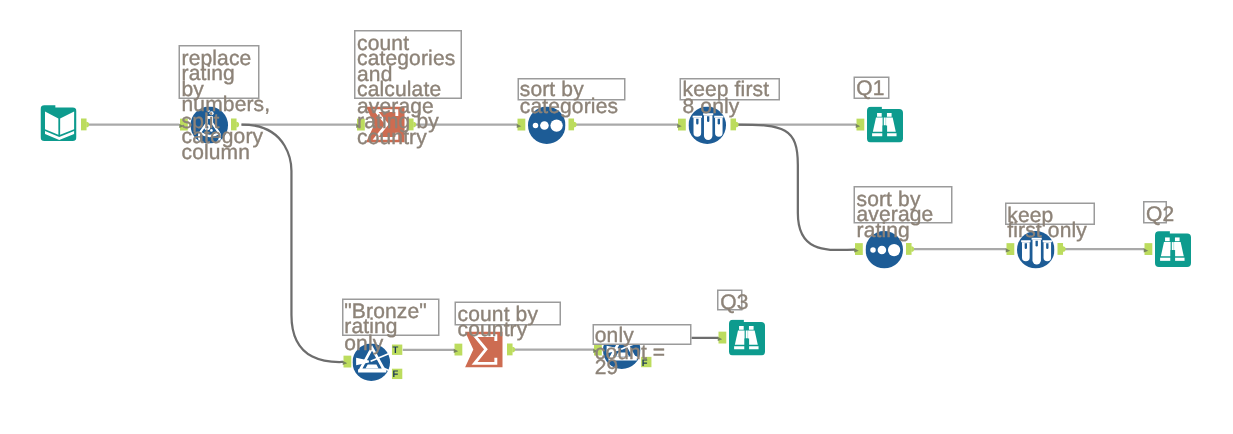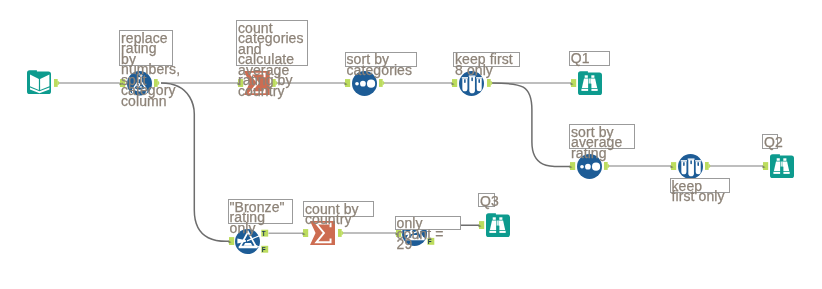--- a/index.html
+++ b/index.html
@@ -262,22 +262,22 @@
             <path d="M11.2 7.4 h1.3 v5.3 h-1.3 z" fill="#ffffff"></path>
             <path d="M10.3 12.7 h3.1 v9.0 h-3.1 z" fill="#0d9b8e"></path>
           </g>
         </svg></div>
     </div>
   <div id="notes-layer">
       <div class="note" style="left: 119px; top: 30px; width: 54px; height: 36px;">replace rating by numbers, split category column</div>
       <div class="note" style="left: 236px; top: 20px; width: 72px; height: 46px;">count categories and calculate average rating by country</div>
       <div class="note" style="left: 344.5px; top: 51.5px; width: 72.5px; height: 15px;">sort by categories</div>
       <div class="note" style="left: 453px; top: 51.5px; width: 67px; height: 15px;">keep first 8 only</div>
-      <div class="note" style="left: 568.8px; top: 50.8px; width: 41px; height: 15px;">Q1</div>
+      <div class="note" style="left: 568.8px; top: 50.8px; width: 24px; height: 15px;">Q1</div>
       <div class="note" style="left: 569px; top: 124px; width: 65.5px; height: 25px;">sort by average rating</div>
-      <div class="note" style="left: 669.5px; top: 135px; width: 60.5px; height: 14.5px; margin-top: 43px;">keep first only</div>
+      <div class="note" style="left: 669.5px; top: 135px; width: 60.5px; height: 14.5px;">keep first only</div>
       <div class="note" style="left: 762px; top: 134px; width: 16px; height: 15px;">Q2</div>
       <div class="note" style="left: 227.5px; top: 199px; width: 65px; height: 25px;">"Bronze" rating only</div>
       <div class="note" style="left: 303px; top: 201px; width: 70.5px; height: 15.5px;">count by country</div>
       <div class="note" style="left: 394.5px; top: 201.5px; width: 66px; height: 14.5px; margin-top: 14px;">only count = 29</div>
       <div class="note" style="left: 478.1px; top: 193.1px; width: 16.5px; height: 14px;">Q3</div>
     </div>
 </div>
 
 </body></html>

